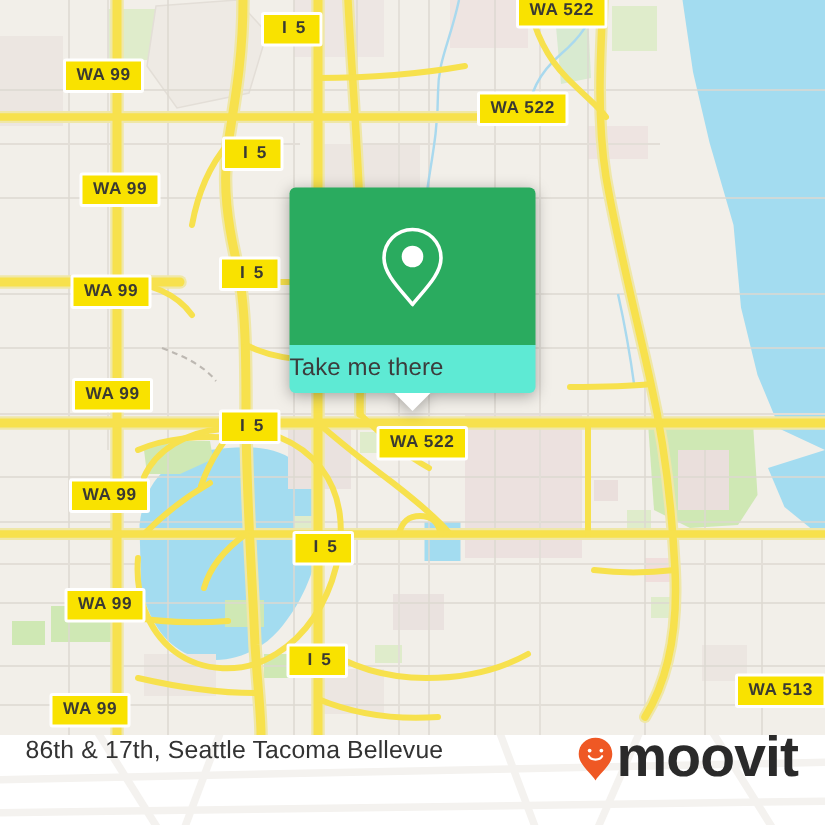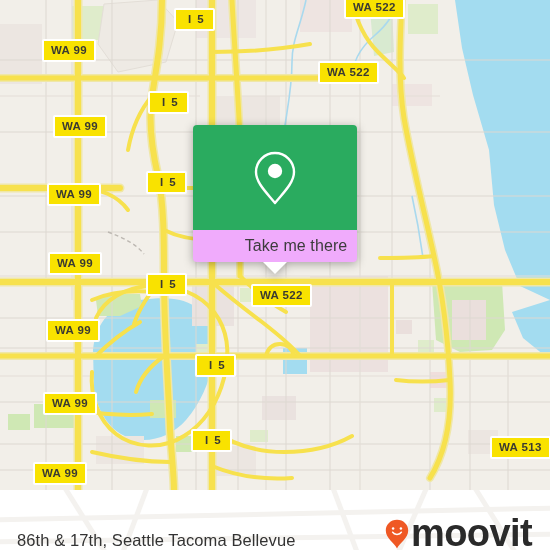--- a/index.html
+++ b/index.html
@@ -81,27 +81,25 @@
   .callout-top {
     height: 105px;
     background: #2aab5f;
     border-radius: 4px 4px 0 0;
     display: flex;
     align-items: center;
     justify-content: center;
   }
   .pin-icon { display:block; width: 46px; height: 56px; }
   .callout-bottom {
-    background: #f0abfc;
+    background: #5eead4;
     border-radius: 0 0 4px 4px;
     height: 32px;
     display: flex;
     align-items: center;
-    justify-content: center;
-    padding-left: 42px;
   }
   .callout-label {
     color: #3c3c3c;
     font-size: 16px;
     line-height: 18px;
     letter-spacing: .1px;
     white-space: nowrap;
   }
   .callout-pointer {
     position: absolute;
@@ -117,21 +115,21 @@
 
   
   .footer {
     position: absolute;
     left: 0;
     top: 490px;
     width: 550px;
     height: 60px;
     background: #ffffff;
     display: flex;
-    align-items: flex-end;
+    align-items: flex-start;
     justify-content: space-between;
     padding: 0 18px 0 17px;
     box-sizing: border-box;
     overflow: hidden;
   }
   .footer-watermark {
     position: absolute;
     left: 0; top: 0; width: 550px; height: 60px;
     pointer-events: none;
   }
@@ -336,21 +334,21 @@
       <div class="shield" style="left:53px;top:115px;">WA 99</div>
       <div class="shield" style="left:47px;top:183px;">WA 99</div>
       <div class="shield i5" style="left:146px;top:171px;">I 5</div>
       <div class="shield" style="left:48px;top:252px;">WA 99</div>
       <div class="shield i5" style="left:146px;top:273px;">I 5</div>
       <div class="shield" style="left:251px;top:284px;">WA 522</div>
       <div class="shield" style="left:46px;top:319px;">WA 99</div>
       <div class="shield i5" style="left:195px;top:354px;">I 5</div>
       <div class="shield" style="left:43px;top:392px;">WA 99</div>
       <div class="shield i5" style="left:191px;top:429px;">I 5</div>
-      <div class="shield" style="left:490px;top:436px;">WA 513</div>
+      <div class="shield" style="left:490px;top:449px;">WA 513</div>
       <div class="shield" style="left:33px;top:462px;">WA 99</div>
     </div>
 
 
     <div class="callout">
       <div class="callout-top">
         <svg class="pin-icon" viewBox="0 0 46 56">
           <path d="M23 3 C 12.5 3, 4 11.5, 4 22 C 4 33, 15 43, 23 53 C 31 43, 42 33, 42 22 C 42 11.5, 33.5 3, 23 3 Z" fill="none" stroke="#ffffff" stroke-width="2.4" stroke-linejoin="round"></path>
           <circle cx="23" cy="21" r="7.2" fill="#ffffff"></circle>
         </svg>

